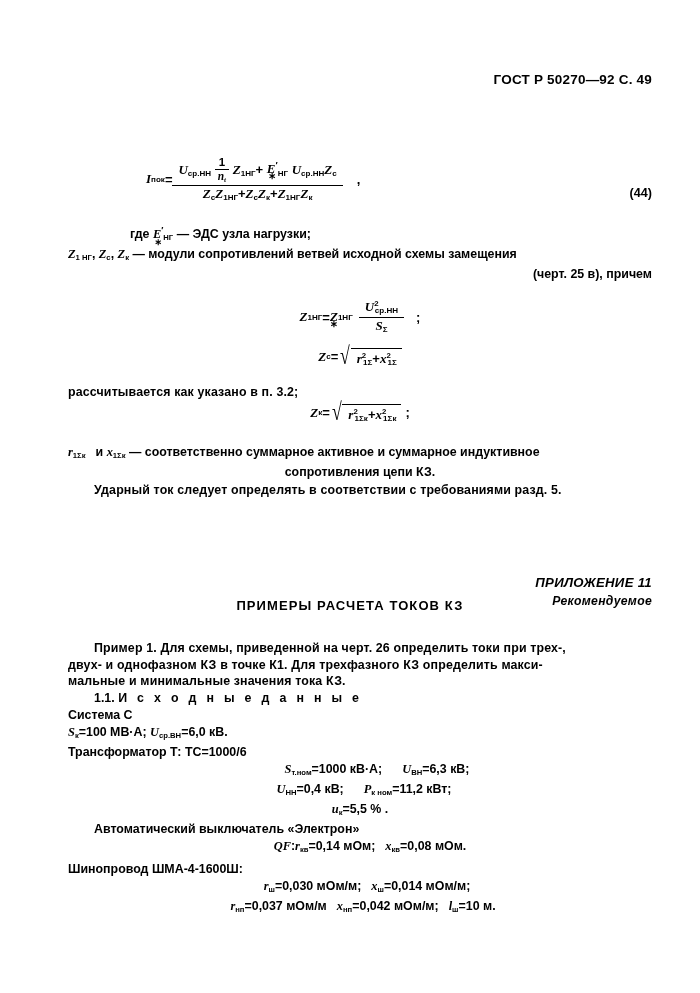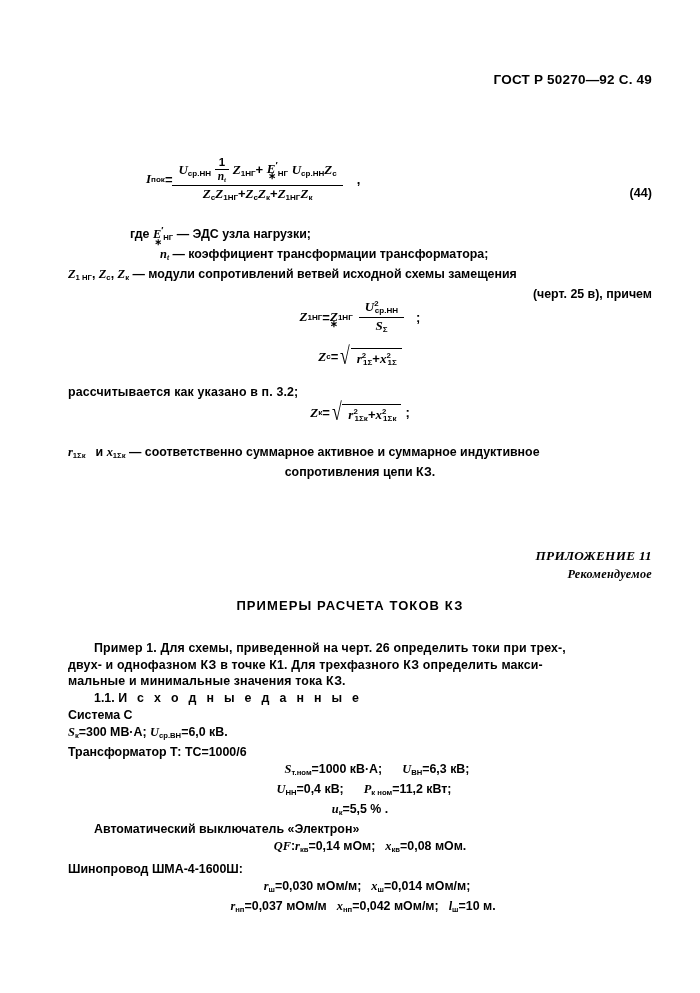--- a/index.html
+++ b/index.html
@@ -163,26 +163,27 @@
     font-weight: bold;
     font-size: 13px;
   }
   .eq-center .inner { display: inline-flex; align-items: center; }
 
   
   .appendix {
     position: absolute;
     right: 48px;
     text-align: right;
-    font-family: Liberation Serif, serif;
+    font-family: Liberation Sans, sans-serif;
     font-style: italic;
     font-weight: bold;
     font-size: 13.2px;
     line-height: 18px;
     letter-spacing: 0.3px;
+    margin-top: 27px;
   }
   .appendix .sub2 { font-size: 12.2px; }
 
   .section-title {
     position: absolute;
     left: 0;
     right: 0;
     text-align: center;
     font-family: "Liberation Sans", sans-serif;
     font-weight: bold;
@@ -238,24 +239,20 @@
     </div>
   </div>
   <div class="eqnum" style="top:186px;">(44)</div>
 
   <div class="body-col" style="top:222px;">
     <div class="line" style="padding-left:62px;">
       <span>где</span>
       <span class="understar"><span class="mi">E</span><span class="primemark">′</span><span class="st">∗</span></span><sub class="sb">НГ</sub>
       <span>— ЭДС узла нагрузки;</span>
     </div>
-    <div class="line" style="padding-left:92px;">
-      <span class="mi">n</span><sub class="sbi">t</sub>
-      <span>— коэффициент трансформации трансформатора;</span>
-    </div>
     <div class="line" style="padding-left:0px;">
       <span class="mi">Z</span><sub class="sb">1 НГ</sub><span>,</span>
       <span class="mi">Z</span><sub class="sb">с</sub><span>,</span>
       <span class="mi">Z</span><sub class="sb">к</sub>
       <span>— модули сопротивлений ветвей исходной     схемы     замещения</span>
     </div>
     <div class="line ctr" style="padding-left:0px;text-align:right;">(черт. 25 в), причем</div>
   </div>
 
   <div class="eq-block" style="top:300px;">
@@ -309,40 +306,41 @@
     </div>
   </div>
 
   <div class="body-col" style="top:444px;">
     <div class="line" style="padding-left:0;">
       <span class="mi">r</span><sub class="sb">1Σк</sub><span class="gap-sm"></span><span>и</span>
       <span class="mi">x</span><sub class="sb">1Σк</sub>
       <span>— соответственно суммарное активное и суммарное индуктивное</span>
     </div>
     <div class="line ctr">сопротивления цепи КЗ.</div>
+    <p class="para nojust" style="margin-top:1px;"><span class="indent"></span><span>Ударный ток следует определять в соответствии с требованиями разд. 5.</span></p>
   </div>
 
   <div class="appendix" style="top:547px;">
     <div>ПРИЛОЖЕНИЕ 11</div>
     <div class="sub2">Рекомендуемое</div>
   </div>
 
   <div class="section-title" style="top:598px;">ПРИМЕРЫ РАСЧЕТА ТОКОВ КЗ</div>
 
   <div class="body-col" style="top:640px;">
     <p class="para"><span class="indent"></span><span>Пример 1</span><span>. Для схемы, приведенной на черт. 26 определить токи при трех-,</span></p>
     <p class="para">двух- и однофазном КЗ в точке К1. Для трехфазного КЗ определить макси-</p>
     <p class="para nojust">мальные и минимальные значения тока КЗ.</p>
     <div class="line" style="padding-left:26px;">
       <span>1.1.</span>
       <span class="spaced">И с х о д н ы е   д а н н ы е</span>
     </div>
     <div class="line">Система С</div>
     <div class="line">
-      <span class="mi">S</span><sub class="sb">к</sub><span>=300 МВ·А;</span>
+      <span class="mi">S</span><sub class="sb">к</sub><span>=100 МВ·А;</span>
       <span class="mi">U</span><sub class="sb">ср.ВН</sub><span>=6,0 кВ.</span>
     </div>
     <div class="line">Трансформатор Т: ТС=1000/6</div>
     <div class="line ctr" style="padding-left:34px;">
       <span class="mi">S</span><sub class="sb">т.ном</sub><span>=1000 кВ·А;</span><span class="gap-md"></span><span class="mi">U</span><sub class="sb">ВН</sub><span>=6,3 кВ;</span>
     </div>
     <div class="line ctr" style="padding-left:8px;">
       <span class="mi">U</span><sub class="sb">НН</sub><span>=0,4 кВ;</span><span class="gap-md"></span><span class="mi">P</span><sub class="sb">к ном</sub><span>=11,2 кВт;</span>
     </div>
     <div class="line ctr" style="padding-left:0px;">

